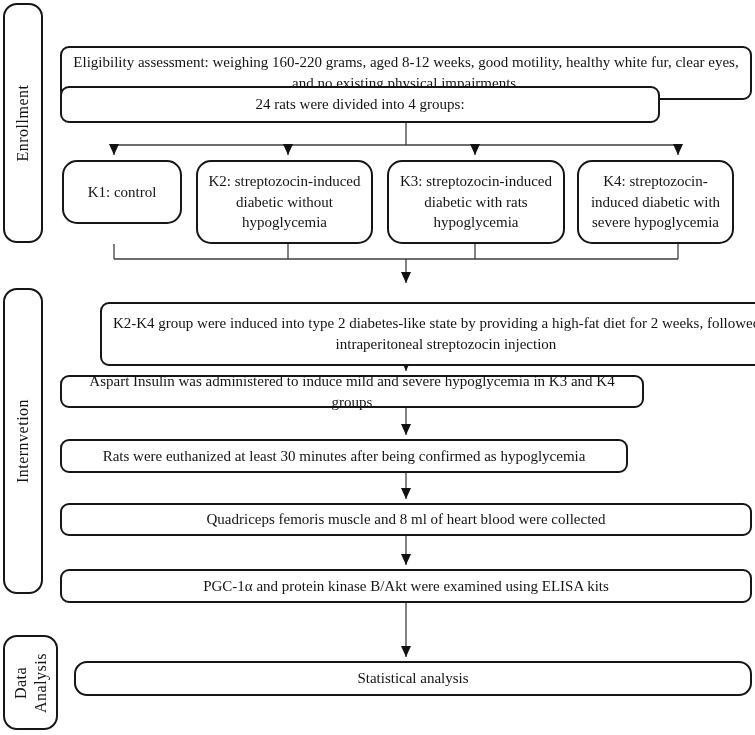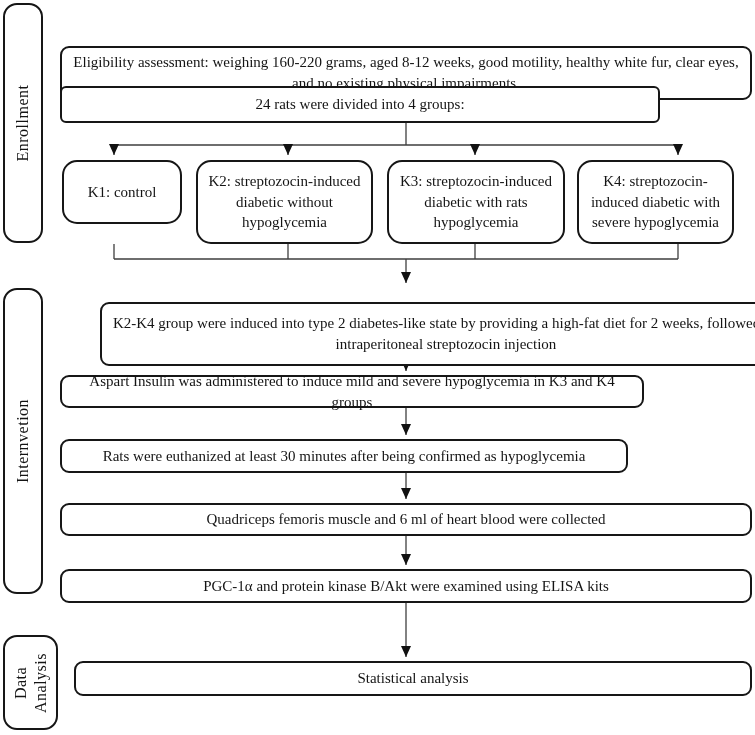--- a/index.html
+++ b/index.html
@@ -100,21 +100,21 @@
   </div>
   <div class="side-label" style="left:3px; top:635px; width:55px; height:95px;">
     <span class="vtext">Data
 Analysis</span>
   </div>
 
   <div class="box" style="left:60px; top:4px; width:692px; height:54px;margin-top:42px;">
     <span>Eligibility assessment: weighing 160-220 grams, aged 8-12 weeks, good motility, healthy white fur, clear eyes, and no existing physical impairments.</span>
   </div>
 
-  <div class="box" style="left:60px; top:86px; width:600px; height:37px;border-radius:6px;">
+  <div class="box" style="left:60px; top:86px; width:600px; height:37px;">
     <span>24 rats were divided into 4 groups:</span>
   </div>
 
   <div class="box group-box" style="left:62px; top:160px; width:120px; height:64px;">
     <span>K1: control</span>
   </div>
   <div class="box group-box" style="left:196px; top:160px; width:177px; height:84px;">
     <span>K2: streptozocin-induced diabetic without hypoglycemia</span>
   </div>
   <div class="box group-box" style="left:387px; top:160px; width:178px; height:84px;">
@@ -127,23 +127,23 @@
   <div class="box" style="left:60px; top:302px; width:692px; height:64px;margin-left:40px;">
     <span>K2-K4 group were induced into type 2 diabetes-like state by providing a high-fat diet for 2 weeks, followed by intraperitoneal streptozocin injection</span>
   </div>
   <div class="box" style="left:60px; top:375px; width:584px; height:33px;">
     <span>Aspart Insulin was administered to induce mild and severe hypoglycemia in K3 and K4 groups</span>
   </div>
   <div class="box" style="left:60px; top:439px; width:568px; height:34px;">
     <span>Rats were euthanized at least 30 minutes after being confirmed as hypoglycemia</span>
   </div>
   <div class="box" style="left:60px; top:503px; width:692px; height:33px;">
-    <span>Quadriceps femoris muscle and 6 ml of heart blood were collected</span>
+    <span>Quadriceps femoris muscle and 8 ml of heart blood were collected</span>
   </div>
   <div class="box" style="left:60px; top:569px; width:692px; height:34px;">
     <span>PGC-1α and protein kinase B/Akt were examined using ELISA kits</span>
   </div>
 
-  <div class="box" style="left:74px; top:661px; width:678px; height:35px;">
+  <div class="box" style="left:74px; top:661px; width:678px; height:35px;border-radius:13px;">
     <span>Statistical analysis</span>
   </div>
 
 </div>
 
 </body></html>

